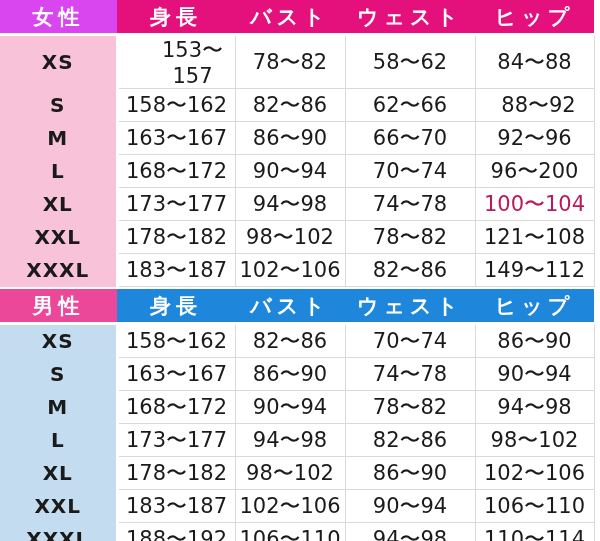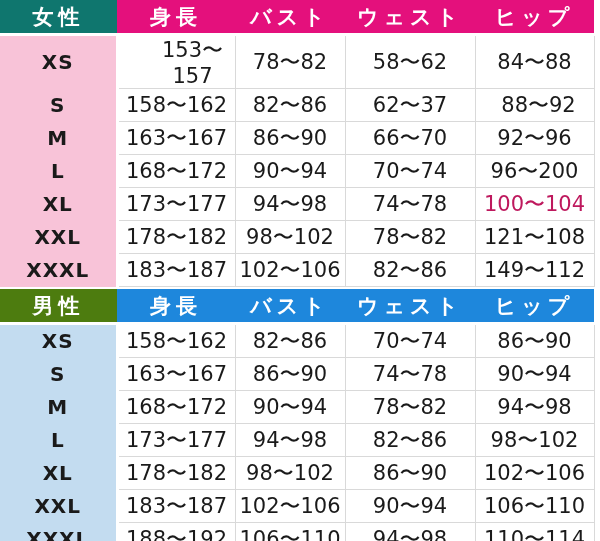--- a/index.html
+++ b/index.html
@@ -64,40 +64,40 @@
     <table class="size-table first">
       <colgroup>
         <col class="c-label">
         <col class="c-height">
         <col class="c-bust">
         <col class="c-waist">
         <col class="c-hip">
       </colgroup>
       <thead>
         <tr>
-          <th class="hdr" style="background: #0f766e; color: rgb(255, 255, 255);">女性</th>
+          <th class="hdr" style="background: #d946ef; color: rgb(255, 255, 255);">女性</th>
           <th class="hdr" style="background: rgb(228, 16, 124); color: rgb(255, 255, 255);">身長</th>
           <th class="hdr" style="background: rgb(228, 16, 124); color: rgb(255, 255, 255);">バスト</th>
           <th class="hdr" style="background: rgb(228, 16, 124); color: rgb(255, 255, 255);">ウェスト</th>
           <th class="hdr" style="background: rgb(228, 16, 124); color: rgb(255, 255, 255);">ヒップ</th>
         </tr>
       </thead>
       <tbody>
         <tr>
           <td class="size-label" style="background: rgb(248, 195, 216); color: rgb(26, 26, 26);">XS</td>
           <td class="val" style="border: 1px solid rgb(217, 217, 217); color: rgb(26, 26, 26); padding-left: 32px;">153〜157</td>
           <td class="val" style="border: 1px solid rgb(217, 217, 217); color: rgb(26, 26, 26);">78〜82</td>
           <td class="val" style="border: 1px solid rgb(217, 217, 217); color: rgb(26, 26, 26);">58〜62</td>
           <td class="val" style="border: 1px solid rgb(217, 217, 217); color: rgb(26, 26, 26);">84〜88</td>
         </tr>
         <tr>
           <td class="size-label" style="background: rgb(248, 195, 216); color: rgb(26, 26, 26);">S</td>
           <td class="val" style="border: 1px solid rgb(217, 217, 217); color: rgb(26, 26, 26);">158〜162</td>
           <td class="val" style="border: 1px solid rgb(217, 217, 217); color: rgb(26, 26, 26);">82〜86</td>
-          <td class="val" style="border: 1px solid rgb(217, 217, 217); color: rgb(26, 26, 26);">62〜37</td>
+          <td class="val" style="border: 1px solid rgb(217, 217, 217); color: rgb(26, 26, 26);">62〜66</td>
           <td class="val" style="border: 1px solid rgb(217, 217, 217); color: rgb(26, 26, 26); padding-left: 8px;">88〜92</td>
         </tr>
         <tr>
           <td class="size-label" style="background: rgb(248, 195, 216); color: rgb(26, 26, 26);">M</td>
           <td class="val" style="border: 1px solid rgb(217, 217, 217); color: rgb(26, 26, 26);">163〜167</td>
           <td class="val" style="border: 1px solid rgb(217, 217, 217); color: rgb(26, 26, 26);">86〜90</td>
           <td class="val" style="border: 1px solid rgb(217, 217, 217); color: rgb(26, 26, 26);">66〜70</td>
           <td class="val" style="border: 1px solid rgb(217, 217, 217); color: rgb(26, 26, 26);">92〜96</td>
         </tr>
         <tr>
@@ -133,21 +133,21 @@
     <table class="size-table">
       <colgroup>
         <col class="c-label">
         <col class="c-height">
         <col class="c-bust">
         <col class="c-waist">
         <col class="c-hip">
       </colgroup>
       <thead>
         <tr>
-          <th class="hdr" style="background: #4d7c0f; color: rgb(255, 255, 255);">男性</th>
+          <th class="hdr" style="background: #ec4899; color: rgb(255, 255, 255);">男性</th>
           <th class="hdr" style="background: rgb(30, 135, 220); color: rgb(255, 255, 255);">身長</th>
           <th class="hdr" style="background: rgb(30, 135, 220); color: rgb(255, 255, 255);">バスト</th>
           <th class="hdr" style="background: rgb(30, 135, 220); color: rgb(255, 255, 255);">ウェスト</th>
           <th class="hdr" style="background: rgb(30, 135, 220); color: rgb(255, 255, 255);">ヒップ</th>
         </tr>
       </thead>
       <tbody>
         <tr>
           <td class="size-label" style="background: rgb(195, 220, 240); color: rgb(26, 26, 26);">XS</td>
           <td class="val" style="border: 1px solid rgb(217, 217, 217); color: rgb(26, 26, 26);">158〜162</td>

